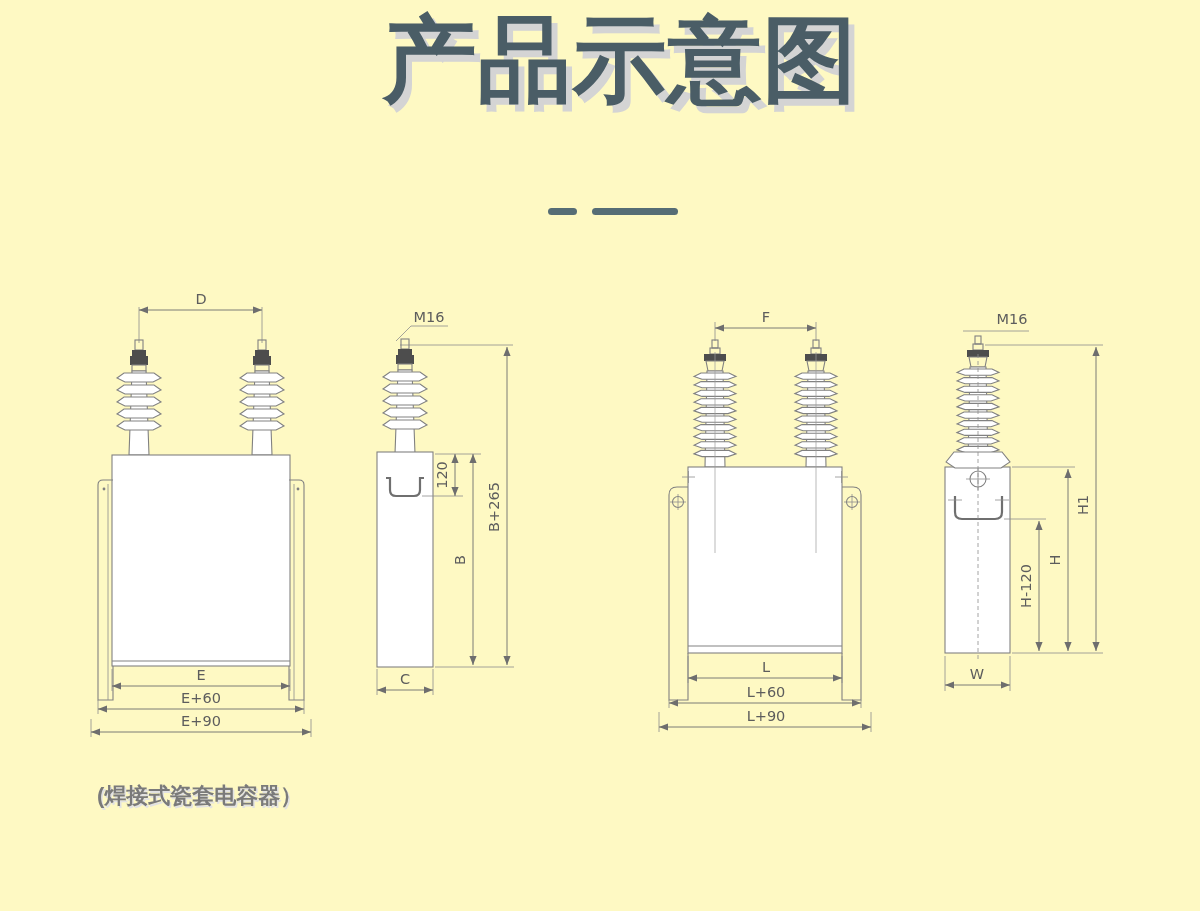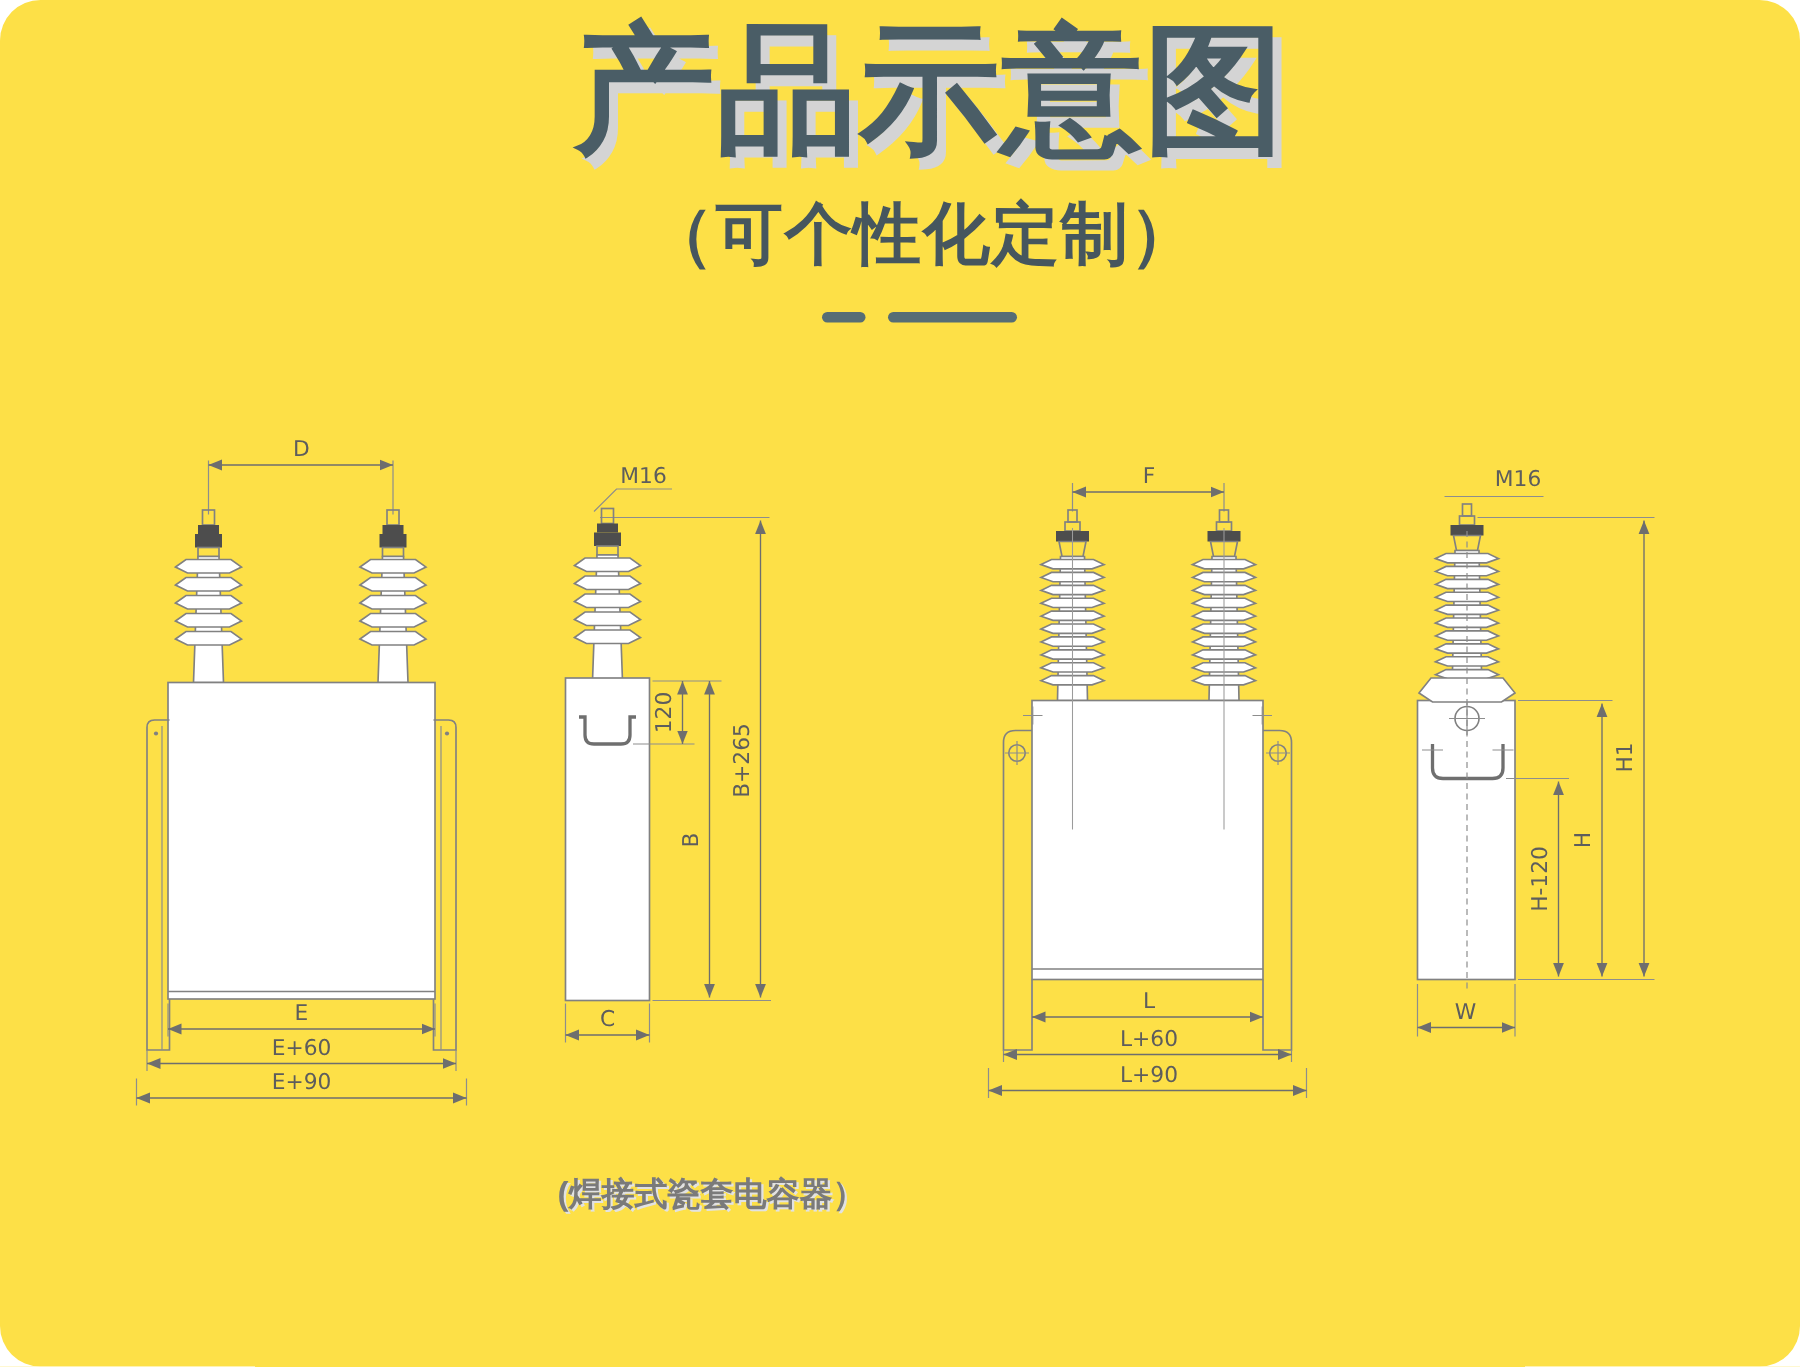--- a/index.html
+++ b/index.html
@@ -1,28 +1,28 @@
 <!DOCTYPE html>
 <html><head>
 <meta charset="utf-8">
 <style>
   html,body{margin:0;padding:0;background:#fff;}
-  .canvas{position:relative;width:1200px;height:911px;background:#fde047;overflow:hidden;
-          font-family:"Liberation Sans",sans-serif;margin:0 auto;border-radius:27px;}
+  .canvas{position:relative;width:1200px;height:911px;background:#fef9c3;overflow:hidden;
+          font-family:"Liberation Sans",sans-serif;margin:0 auto;}
   .title{position:absolute;top:10px;left:40px;right:0;margin:0;text-align:center;
          font-size:94px;line-height:1.06;font-weight:bold;color:#4a5d66;
          text-shadow:6px 7px 0 #d4d4d4;letter-spacing:1px;}
   .subtitle{position:absolute;top:126px;left:30px;right:0;text-align:center;
             font-size:45px;font-weight:bold;color:#46565e;letter-spacing:1px;}
   .divider{position:absolute;top:208px;left:548px;height:7px;}
   .divider .bar{display:inline-block;vertical-align:top;height:7px;border-radius:4px;background:#566d75;}
   .divider .bar.short{width:29px;margin-right:15px;}
   .divider .bar.long{width:86px;}
   .drawings{position:absolute;left:0;top:280px;width:1200px;height:480px;}
-  .caption{position:absolute;width:480px;text-align:right;font-size:22px;font-weight:bold;
+  .caption{position:absolute;width:480px;text-align:left;font-size:22px;font-weight:bold;
            color:#7a7a7a;text-shadow:1.5px 1.5px 0 #e2e2e2;}
   .caption-left{top:781px;left:97px;}
   .caption-right{top:781px;left:657px;}
   
   .geo{fill:none;stroke:#818181;stroke-width:1.1;}
   .geow{fill:#ffffff;stroke:#818181;stroke-width:1.1;}
   .darkf{fill:#4d4d4d;stroke:none;}
   .geo2{fill:none;stroke:#6f6f6f;stroke-width:2.2;}
   .ext{fill:none;stroke:#8d8d8d;stroke-width:0.8;}
   .dim{fill:none;stroke:#6e6e6e;stroke-width:0.9;}
@@ -30,21 +30,20 @@
   .cld{fill:none;stroke:#8d8d8d;stroke-width:0.8;stroke-dasharray:4 3;}
   .dimtxt{font-family:"DejaVu Sans","Liberation Sans",sans-serif;font-size:14.5px;
           fill:#5d5d5d;text-anchor:middle;}
 </style>
 </head>
 <body>
 
 <div class="canvas">
 
   <h1 class="title">产品示意图</h1>
-  <div class="subtitle">（可个性化定制）</div>
   <div class="divider">
     <span class="bar short"></span><span class="bar long"></span>
   </div>
 
   <svg class="drawings" viewBox="0 280 1200 480" width="1200" height="480" xmlns="http://www.w3.org/2000/svg">
     <defs>
       <marker id="ar" viewBox="0 0 10 10" refX="10" refY="5" markerWidth="9" markerHeight="9" markerUnits="userSpaceOnUse" orient="auto-start-reverse">
         <path d="M0,1 L10,5 L0,9 Z" fill="#6e6e6e"></path>
       </marker>
 

